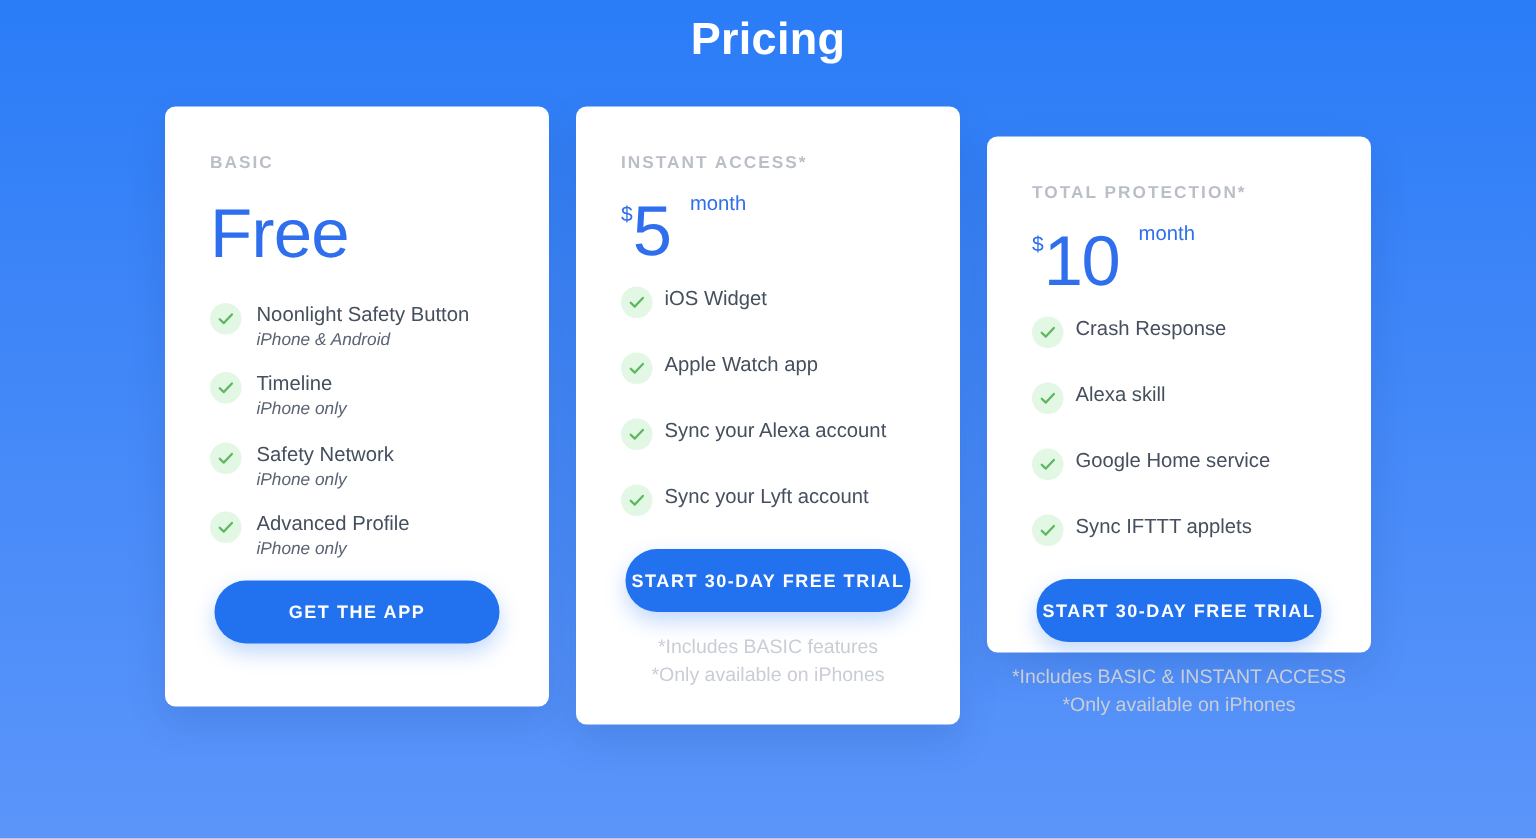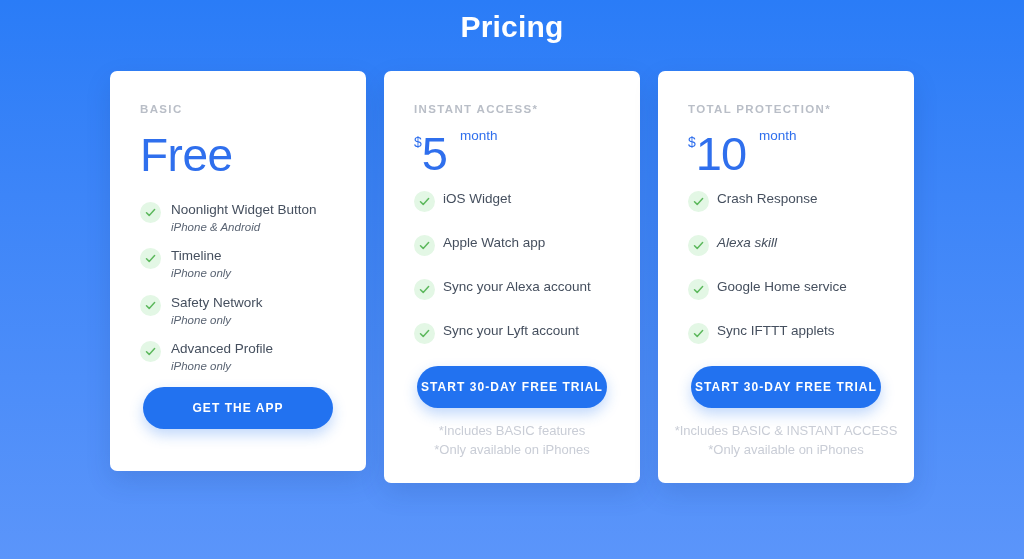--- a/index.html
+++ b/index.html
@@ -39,21 +39,21 @@
     background: #ffffff;
     border-radius: 7px;
     box-shadow: 0 10px 26px rgba(20, 50, 110, 0.14);
     padding: 32px 30px 0 30px;
     display: flex;
     flex-direction: column;
   }
 
   .card-basic  { height: 400px; }
   .card-instant{ height: 412px; }
-  .card-total  { height: 412px; }
+  .card-total  { height: 344px; margin-top: 20px; }
 
   .plan-label {
     color: #b9bec7;
     font-size: 11.5px;
     font-weight: bold;
     letter-spacing: 1.35px;
     text-transform: uppercase;
     white-space: nowrap;
   }
 
@@ -203,21 +203,21 @@
     </div>
 
     <ul class="features spaced">
       <li>
         <span class="check-icon">
           <svg width="13" height="13" viewBox="0 0 13 13">
               <path d="M2.5 6.8 L5.2 9.4 L10.6 3.6" fill="none" stroke="#5cb85c" stroke-width="1.5" stroke-linecap="round" stroke-linejoin="round"></path>
             </svg>
         </span>
         <span class="feature-text">
-          <span class="feature-name" style="display: block;">Noonlight Widget Button</span>
+          <span class="feature-name" style="display: block;">Noonlight Safety Button</span>
           <span class="feature-sub" style="display: block;">iPhone &amp; Android</span>
         </span>
       </li>
       <li>
         <span class="check-icon">
           <svg width="13" height="13" viewBox="0 0 13 13">
               <path d="M2.5 6.8 L5.2 9.4 L10.6 3.6" fill="none" stroke="#5cb85c" stroke-width="1.5" stroke-linecap="round" stroke-linejoin="round"></path>
             </svg>
         </span>
         <span class="feature-text">
@@ -335,21 +335,21 @@
           <span class="feature-name" style="display: block;">Crash Response</span>
         </span>
       </li>
       <li>
         <span class="check-icon">
           <svg width="13" height="13" viewBox="0 0 13 13">
               <path d="M2.5 6.8 L5.2 9.4 L10.6 3.6" fill="none" stroke="#5cb85c" stroke-width="1.5" stroke-linecap="round" stroke-linejoin="round"></path>
             </svg>
         </span>
         <span class="feature-text">
-          <span class="feature-name" style="display: block; font-style: italic;">Alexa skill</span>
+          <span class="feature-name" style="display: block;">Alexa skill</span>
         </span>
       </li>
       <li>
         <span class="check-icon">
           <svg width="13" height="13" viewBox="0 0 13 13">
               <path d="M2.5 6.8 L5.2 9.4 L10.6 3.6" fill="none" stroke="#5cb85c" stroke-width="1.5" stroke-linecap="round" stroke-linejoin="round"></path>
             </svg>
         </span>
         <span class="feature-text">
           <span class="feature-name" style="display: block;">Google Home service</span>

